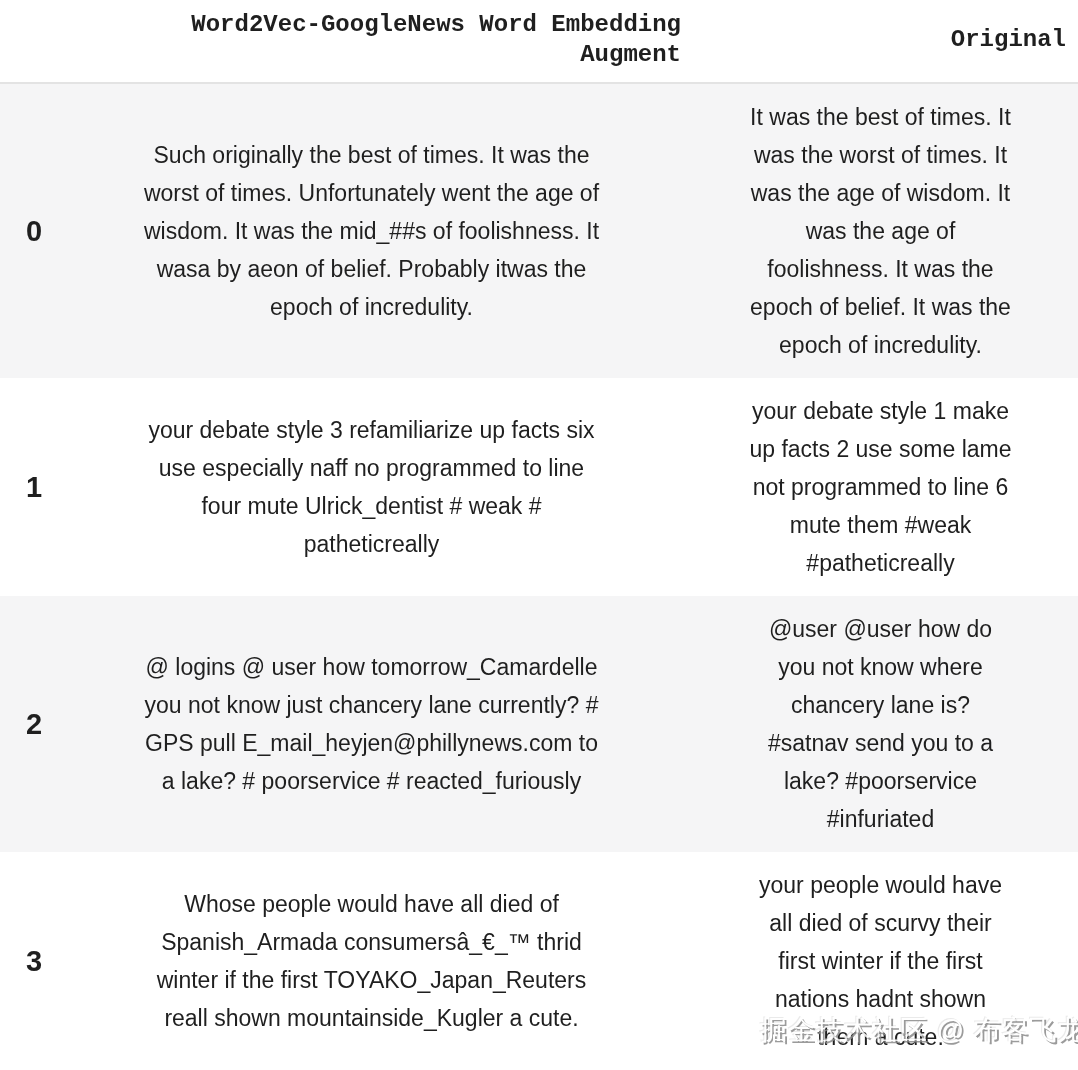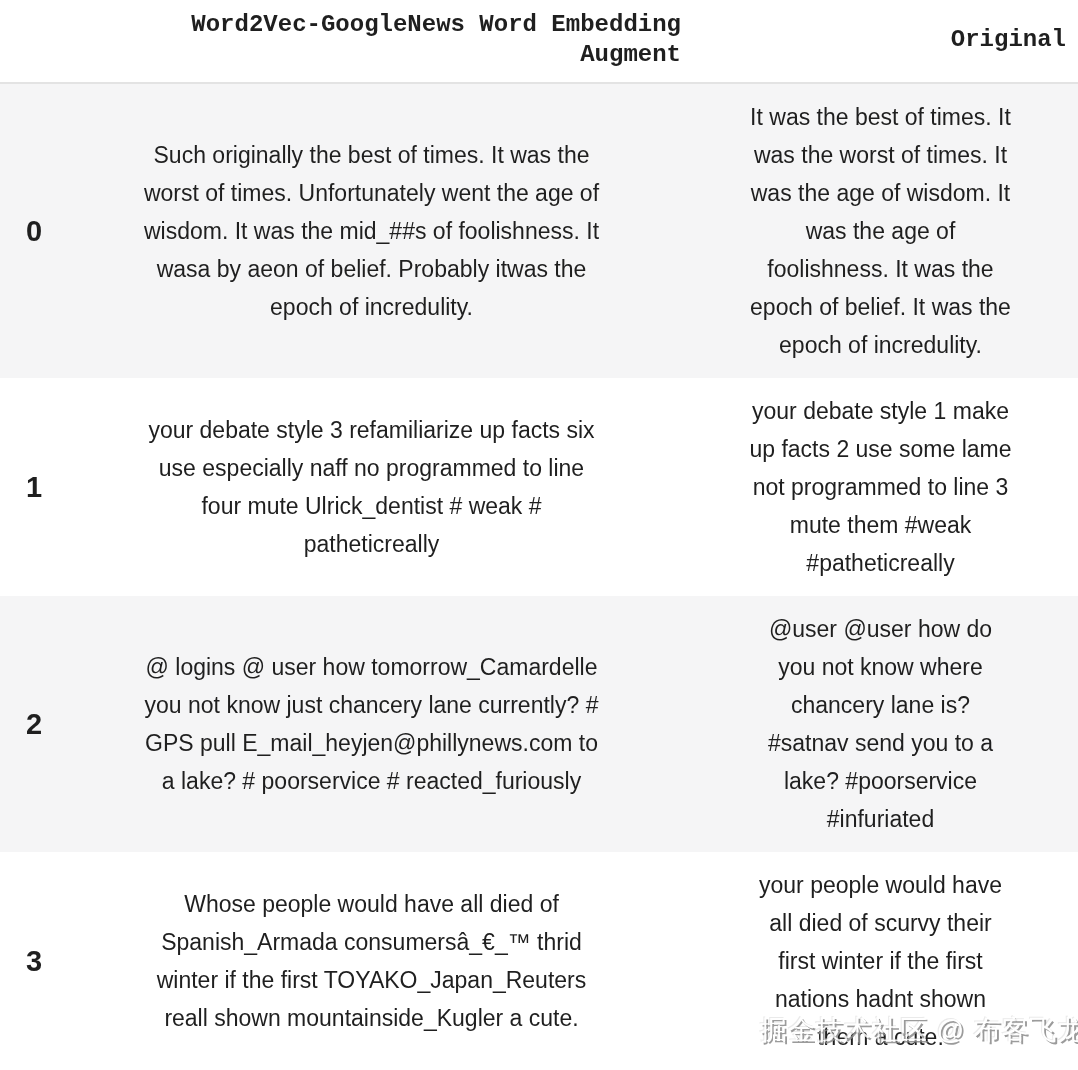--- a/index.html
+++ b/index.html
@@ -110,21 +110,21 @@
 epoch of incredulity.</td>
       </tr>
       <tr>
         <th class="idx">1</th>
         <td class="cell-aug">your debate style 3 refamiliarize up facts six
 use especially naff no programmed to line
 four mute Ulrick_dentist # weak #
 patheticreally</td>
         <td class="cell-orig">your debate style 1 make
 up facts 2 use some lame
-not programmed to line 3
+not programmed to line 6
 mute them #weak
 #patheticreally</td>
       </tr>
       <tr>
         <th class="idx">2</th>
         <td class="cell-aug">@ logins @ user how tomorrow_Camardelle
 you not know just chancery lane currently? #
 GPS pull E_mail_heyjen@phillynews.com to
 a lake? # poorservice # reacted_furiously</td>
         <td class="cell-orig">@user @user how do

